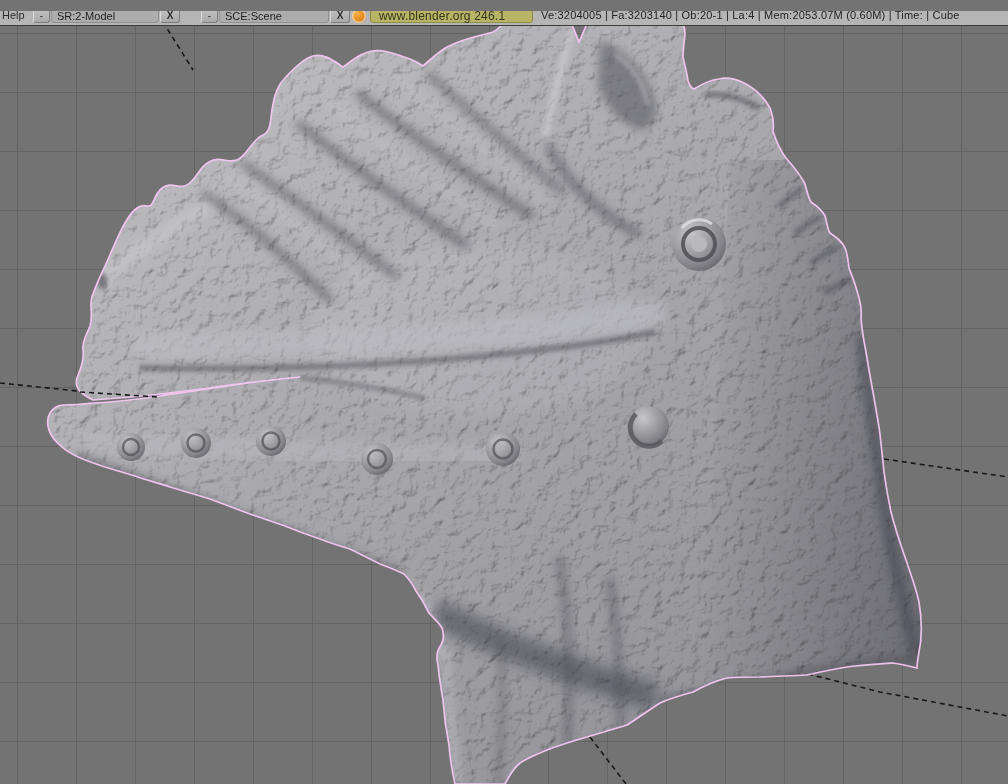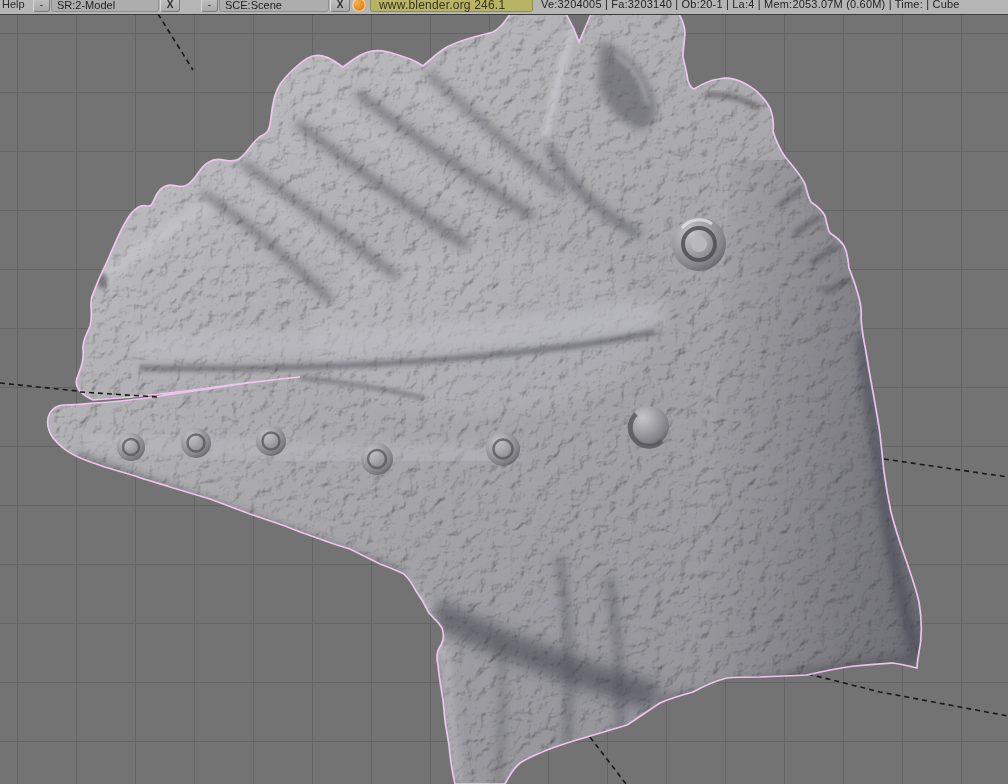--- a/index.html
+++ b/index.html
@@ -1,20 +1,20 @@
 <!DOCTYPE html>
 <html><head>
 <meta charset="utf-8">
 <style>
   html,body{margin:0;padding:0;background:#4a4a4a;}
   #screen{position:relative;width:1008px;height:784px;overflow:hidden;
           font-family:"Liberation Sans",sans-serif;background:#737373;}
 
   
-  #header{position:absolute;left:0;top:0;width:1008px;height:14px;
+  #header{position:absolute;left:0;top:11px;width:1008px;height:14px;
           background:#b5b5b5;border-bottom:1px solid #3c3c3c;overflow:hidden;z-index:5;}
   #header .hinner{position:absolute;left:0;top:-5px;height:19px;width:100%;}
   .hmenu{position:absolute;top:0;height:18px;line-height:19px;font-size:11px;color:#2b2b2b;}
   .hbtn{position:absolute;top:0;height:17px;line-height:17px;text-align:center;
         background:linear-gradient(#c6c6c6,#a9a9a9);
         border:1px solid #7c7c7c;border-top-color:#d9d9d9;border-left-color:#d9d9d9;
         border-radius:3px;font-size:10px;color:#2c2c2c;box-sizing:border-box;}
   .hfield{position:absolute;top:0;height:17px;line-height:18px;background:#adadad;
           border:1px solid #8f8f8f;border-radius:3px;font-size:11px;color:#1e1e1e;
           padding-left:5px;box-sizing:border-box;}

